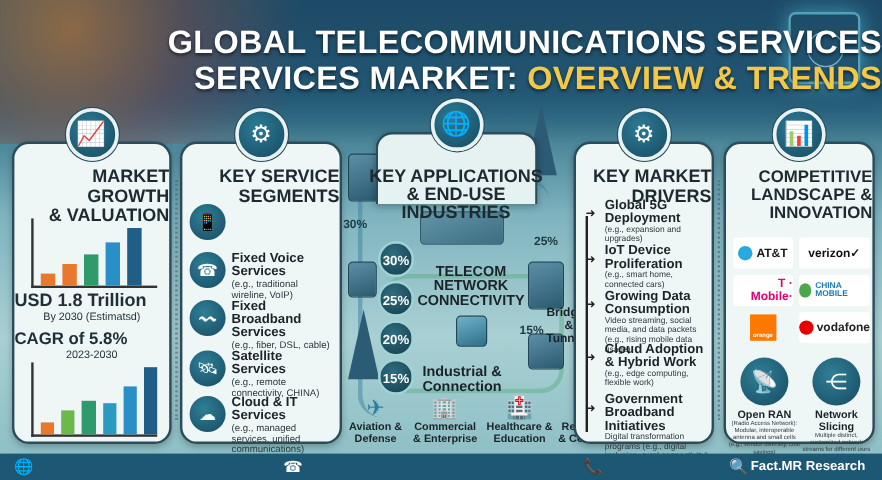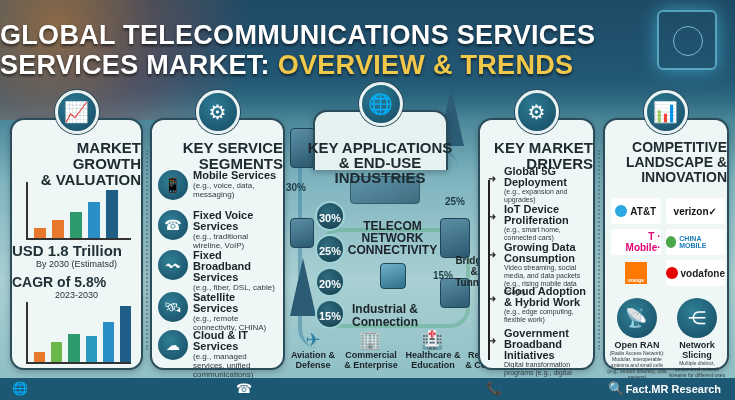--- a/index.html
+++ b/index.html
@@ -19,21 +19,21 @@
   .chip {
     position: absolute; right: 18px; top: 10px; width: 60px; height: 60px;
     border: 2px solid rgba(120,220,240,0.6); border-radius: 6px;
     box-shadow: 0 0 18px rgba(80,200,230,0.6);
   }
   .chip::before {
     content: ""; position: absolute; left: 14px; top: 14px; width: 28px; height: 28px;
     border: 1px solid rgba(160,230,250,0.7); border-radius: 50%;
   }
   .title {
-    position: absolute; left: 0; right: 0; top: 20px; text-align: left;
+    position: absolute; left: 0; right: 0; top: 20px; text-align: right;
     color: #ffffff; font-weight: bold; font-size: 27px; line-height: 30px;
     letter-spacing: 0.3px;
     text-shadow: 0 2px 3px rgba(0,0,0,0.6);
   }
   .title .accent { color: #f2c84b; }
 
   .card {
     position: absolute; top: 118px; height: 252px;
     background: #eef6f6; border: 2px solid #2b4c5a; border-radius: 14px;
     box-shadow: 0 2px 6px rgba(0,0,0,0.25);
@@ -158,24 +158,20 @@
 
 <div class="card" id="card-segments">
   <div class="card-icon">⚙</div>
   <div class="card-title">
     <div>KEY SERVICE</div>
     <div>SEGMENTS</div>
   </div>
   <div id="seg-list">
       <div class="seg" style="top: 50px;">
         <div class="seg-icon">📱</div>
-        <div>
-          <div class="seg-name">Mobile Services</div>
-          <div class="seg-desc">(e.g., voice, data, messaging)</div>
-        </div>
       </div>
       <div class="seg" style="top: 90px;">
         <div class="seg-icon">☎</div>
         <div>
           <div class="seg-name">Fixed Voice Services</div>
           <div class="seg-desc">(e.g., traditional wireline, VoIP)</div>
         </div>
       </div>
       <div class="seg" style="top: 130px;">
         <div class="seg-icon">〰</div>

